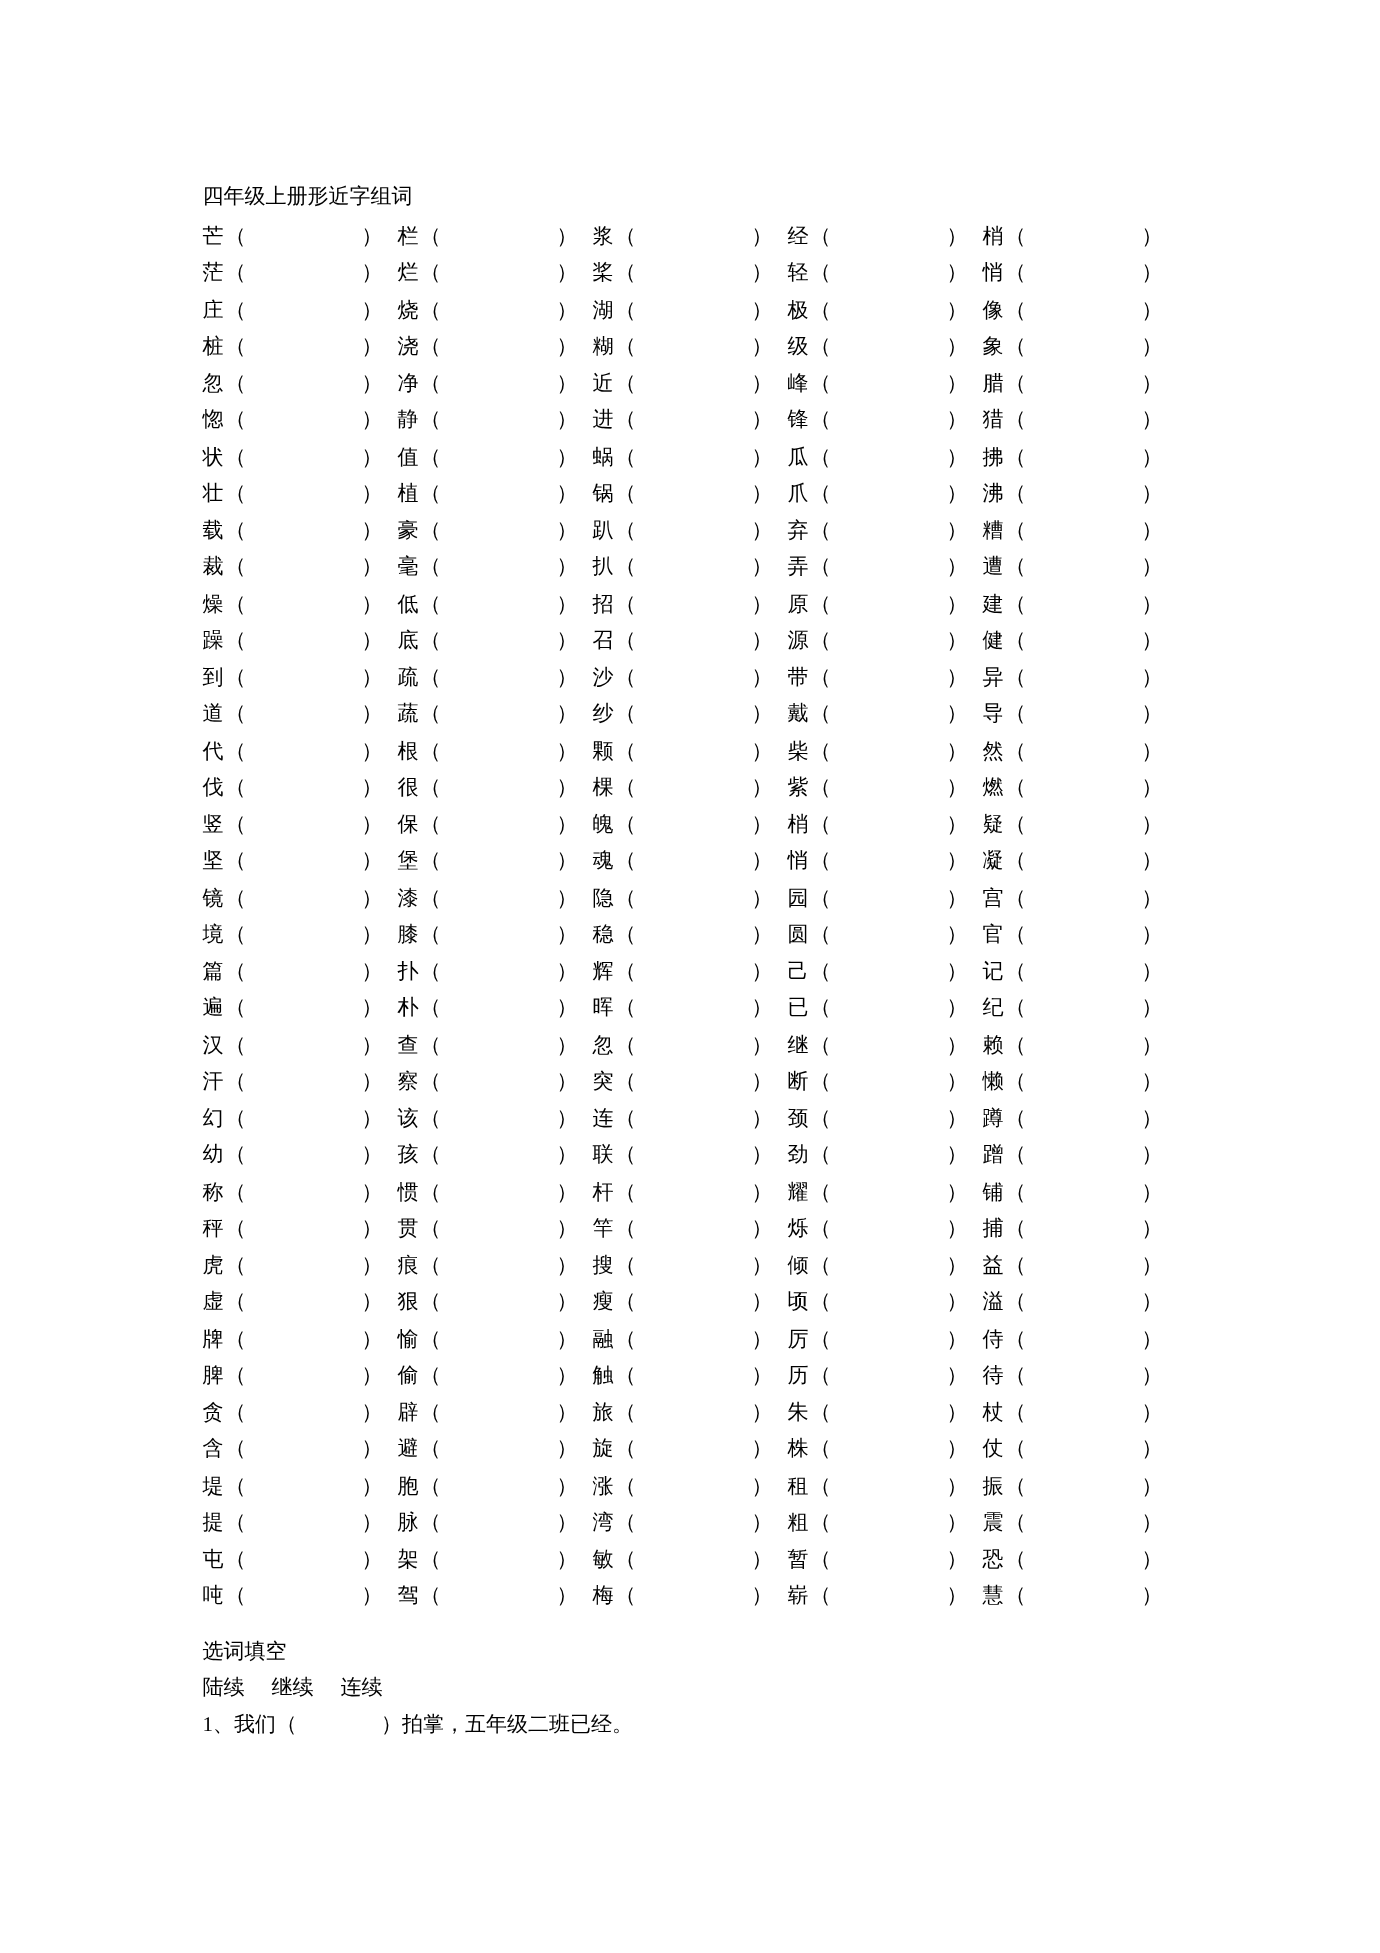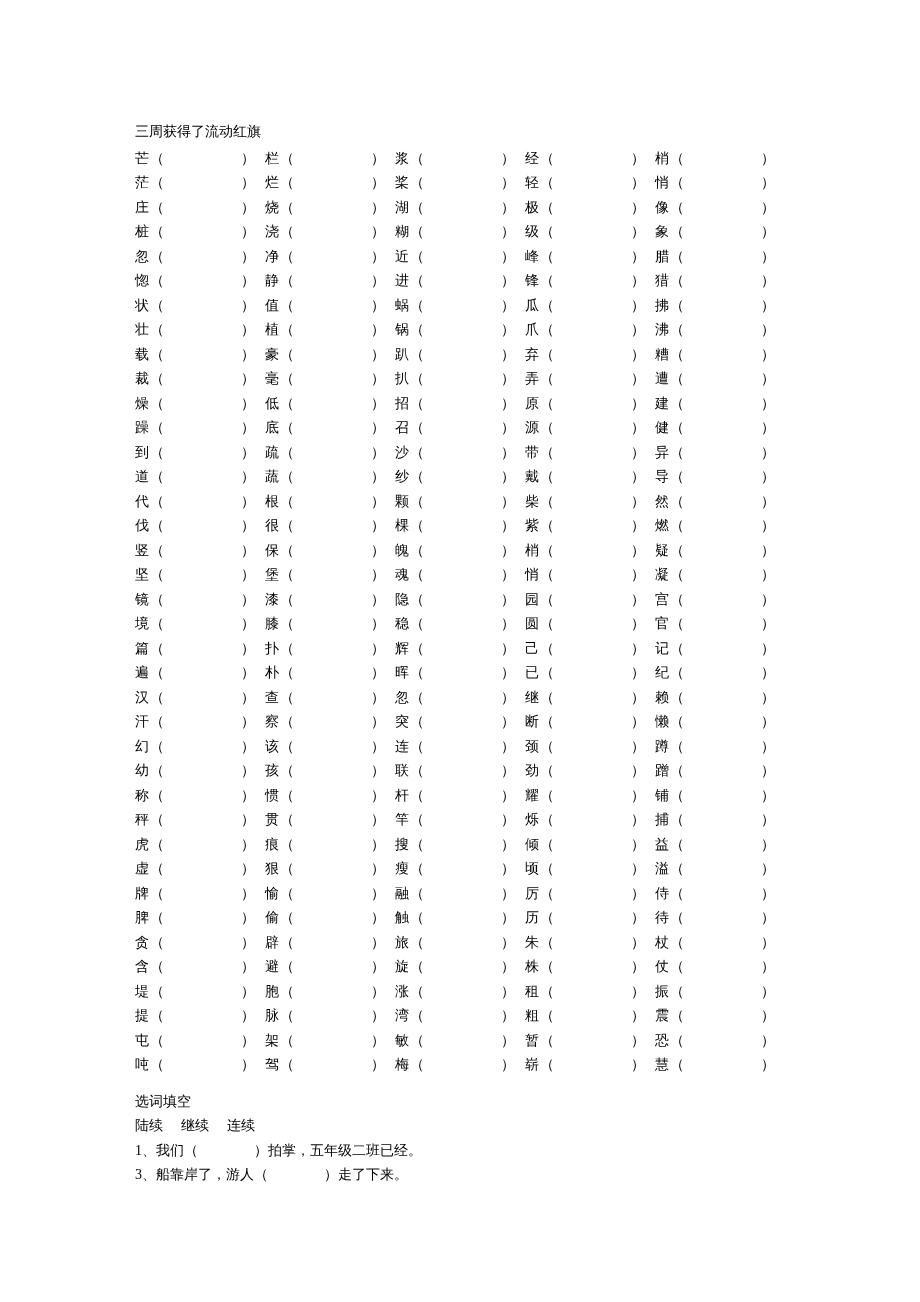--- a/index.html
+++ b/index.html
@@ -53,21 +53,21 @@
   .fill-line {
   }
   .blank {
     display: inline-block;
     width: 56px;
   }
 </style>
 </head>
 <body>
 
-<div class="title">三周获得了流动红旗</div>
+<div class="title">四年级上册形近字组词</div>
 
 <div class="grid" id="grid">
     <div class="row">
       <div class="cell">
         <span class="ch">芒</span>
         <span class="open">（</span>
         <span class="gap"></span>
         <span class="close">）</span>
       </div>
       <div class="cell">
@@ -1279,15 +1279,14 @@
         <span class="close">）</span>
       </div>
     </div>
   </div>
 
 <div class="fill-section">
   <div class="fill-title">选词填空</div>
   <div class="fill-words" id="fillwords"><span>陆续</span><span>继续</span><span>连续</span></div>
   <div id="filllines">
       <div class="fill-line"><span>1</span><span>、我们（</span><span class="blank"></span><span>）拍掌，五年级二班已经。</span></div>
-      <div class="fill-line"><span>3</span><span>、船靠岸了，游人（</span><span class="blank"></span><span>）走了下来。</span></div>
     </div>
 </div>
 
 </body></html>

